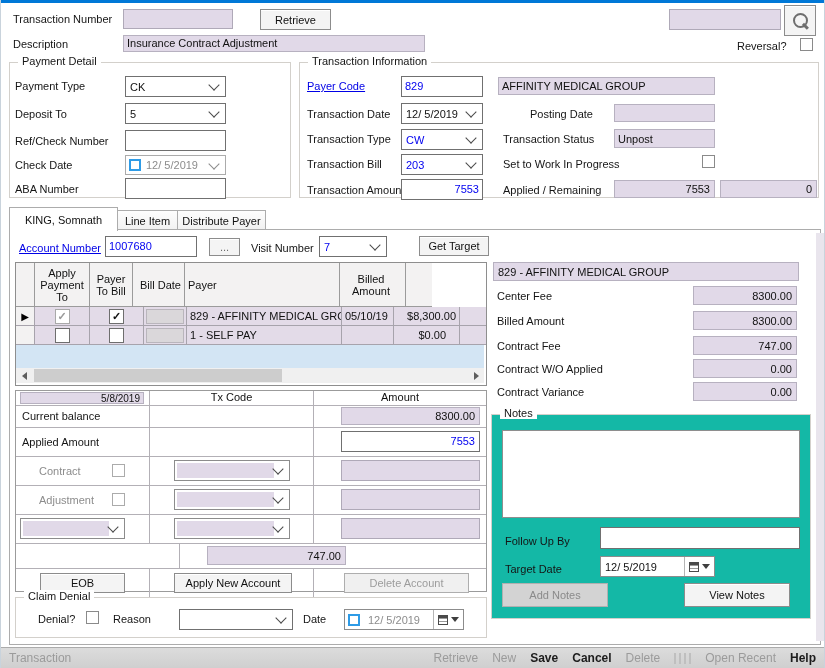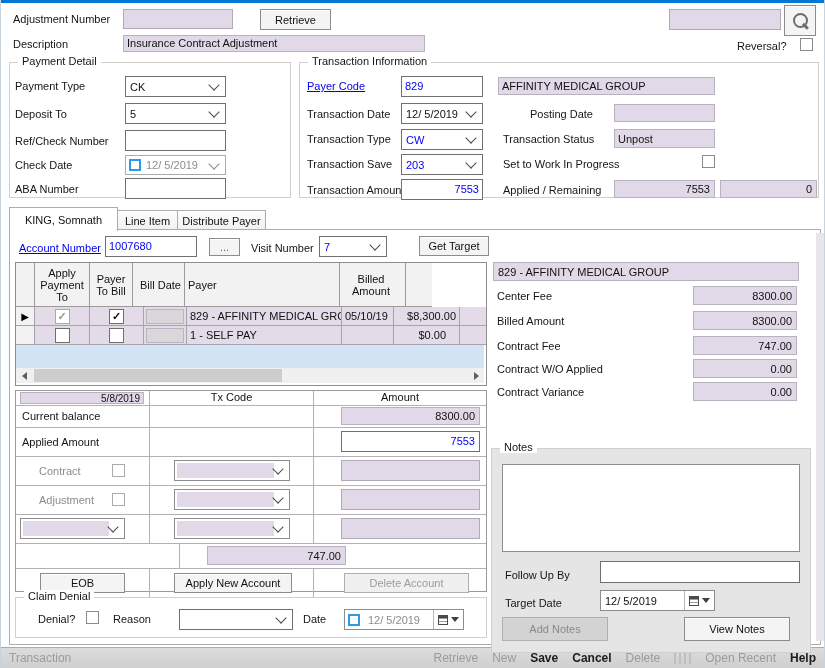--- a/index.html
+++ b/index.html
@@ -79,21 +79,21 @@
   .hsb{position:absolute;height:15px;background:#F0F0F0;display:flex;align-items:center;}
   .hsb .btnend{width:16px;height:15px;display:flex;align-items:center;justify-content:center;background:#F0F0F0;}
   .hsb .thumb{position:absolute;left:18px;width:248px;top:1px;height:13px;background:#CDCDCD;}
 </style>
 </head>
 <body>
 
 <div id="win">
   <div class="abs" style="left:0;top:0;right:0;height:3px;background:#0078D7;"></div>
 
-  <div class="lbl" style="left:12px;top:13px;">Adjustment Number</div>
+  <div class="lbl" style="left:12px;top:13px;">Transaction Number</div>
   <div class="abs lav val" style="left:122px;top:9px;width:110px;height:20px;padding:3px 3px;"></div>
   <div class="abs btn" style="left:259px;top:9px;width:71px;height:21px;">Retrieve</div>
   <div class="abs lav val" style="left:668px;top:9px;width:112px;height:21px;padding:3px;"></div>
   <div class="abs btn" style="left:783px;top:5px;width:32px;height:31px;">
       <span class="mag"></span>
     </div>
 
   <div class="lbl" style="left:12px;top:38px;">Description</div>
   <div class="abs lavflat val" style="left:122px;top:35px;width:302px;height:17px;padding:1px 3px;">Insurance Contract Adjustment</div>
   <div class="lbl" style="left:736px;top:40px;">Reversal?</div>
@@ -139,21 +139,21 @@
   <div class="abs lavflat val" style="left:613px;top:104px;width:101px;height:18px;padding:2px 3px;"></div>
 
   <div class="lbl" style="left:306px;top:133px;">Transaction Type</div>
   <div class="abs combo" style="left:400px;top:129px;width:82px;height:21px;">
     <span class="val blue">CW</span>
       <span class="chev"></span>
   </div>
   <div class="lbl" style="left:502px;top:133px;">Transaction Status</div>
   <div class="abs lavflat val" style="left:613px;top:129px;width:101px;height:19px;padding:3px;">Unpost</div>
 
-  <div class="lbl" style="left:306px;top:158px;">Transaction Save</div>
+  <div class="lbl" style="left:306px;top:158px;">Transaction Bill</div>
   <div class="abs combo" style="left:400px;top:154px;width:82px;height:21px;">
     <span class="val blue">203</span>
       <span class="chev"></span>
   </div>
   <div class="lbl" style="left:502px;top:158px;">Set to Work In Progress</div>
   <div class="cb" style="left:701px;top:155px;"></div>
 
   <div class="lbl" style="left:306px;top:184px;">Transaction Amount</div>
   <div class="abs inp val blue right" style="left:400px;top:179px;width:82px;height:21px;padding:3px;">7553</div>
   <div class="lbl" style="left:502px;top:184px;">Applied / Remaining</div>
@@ -353,21 +353,21 @@
     <div class="abs combo" style="left:328px;top:11px;width:120px;height:21px;border-color:#8C8C8C;">
       <span class="cb-in"></span>
       <span class="val" style="color:#8C8C8C;flex:1;">12/ 5/2019</span>
       <span class="calbtn">
           <span class="calicon"></span>
           <span class="tri-d"></span>
         </span>
     </div>
   </div>
 
-  <div class="gb" style="left:490px;top:448px;width:320px;height:205px;z-index:4;background:#e5e5e5;">
+  <div class="gb" style="left:490px;top:414px;width:320px;height:205px;z-index:4;background:#14b8a6;">
     <span class="legend">Notes</span>
     <div class="abs notesbox" style="left:10px;top:15px;width:298px;height:88px;"></div>
     <span class="lbl" style="left:13px;top:120px;">Follow Up By</span>
     <div class="abs inp val" style="left:108px;top:112px;width:200px;height:22px;padding:4px;"></div>
     <span class="lbl" style="left:13px;top:148px;">Target Date</span>
     <div class="abs combo" style="left:108px;top:141px;width:115px;height:21px;border-color:#8C8C8C;">
       <span class="val" style="flex:1;padding-left:4px;">12/ 5/2019</span>
       <span class="calbtn">
           <span class="calicon"></span>
           <span class="tri-d"></span>

